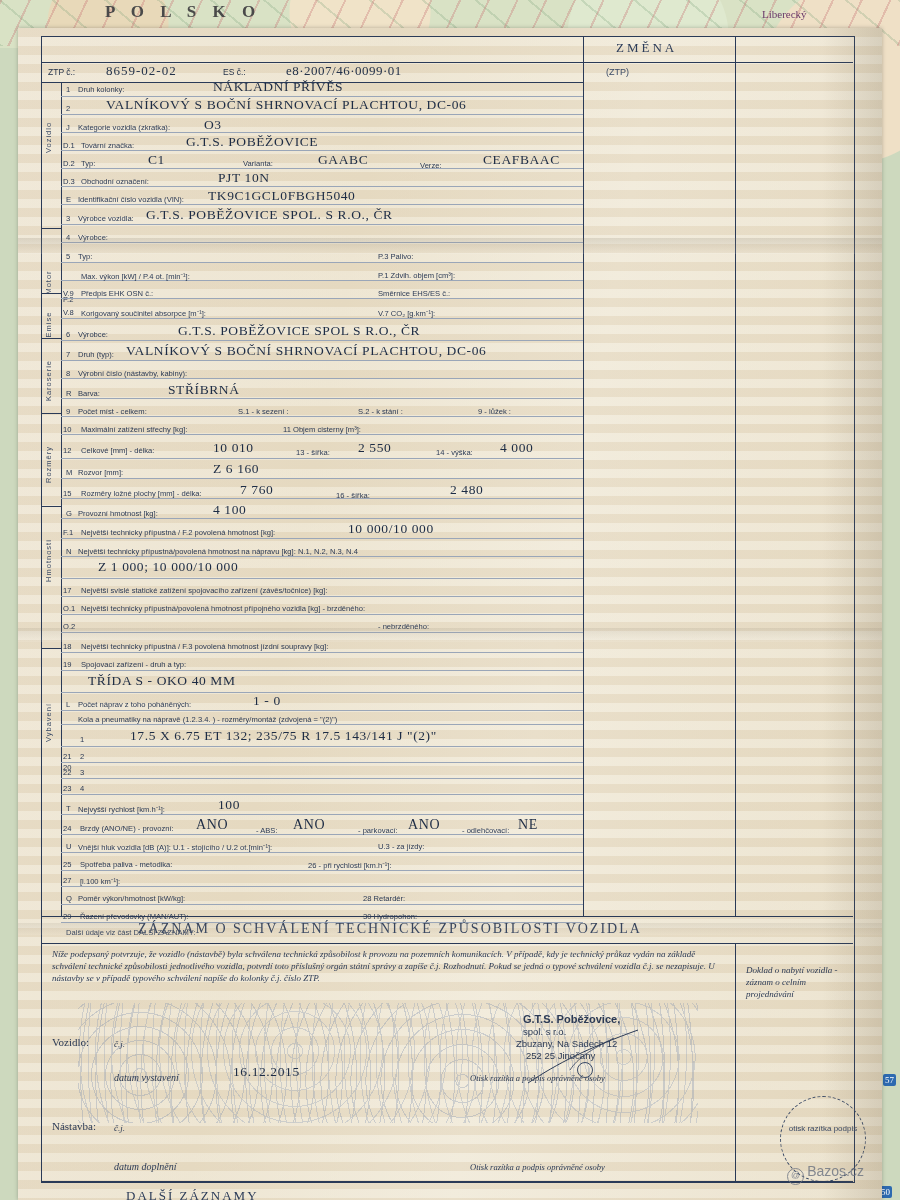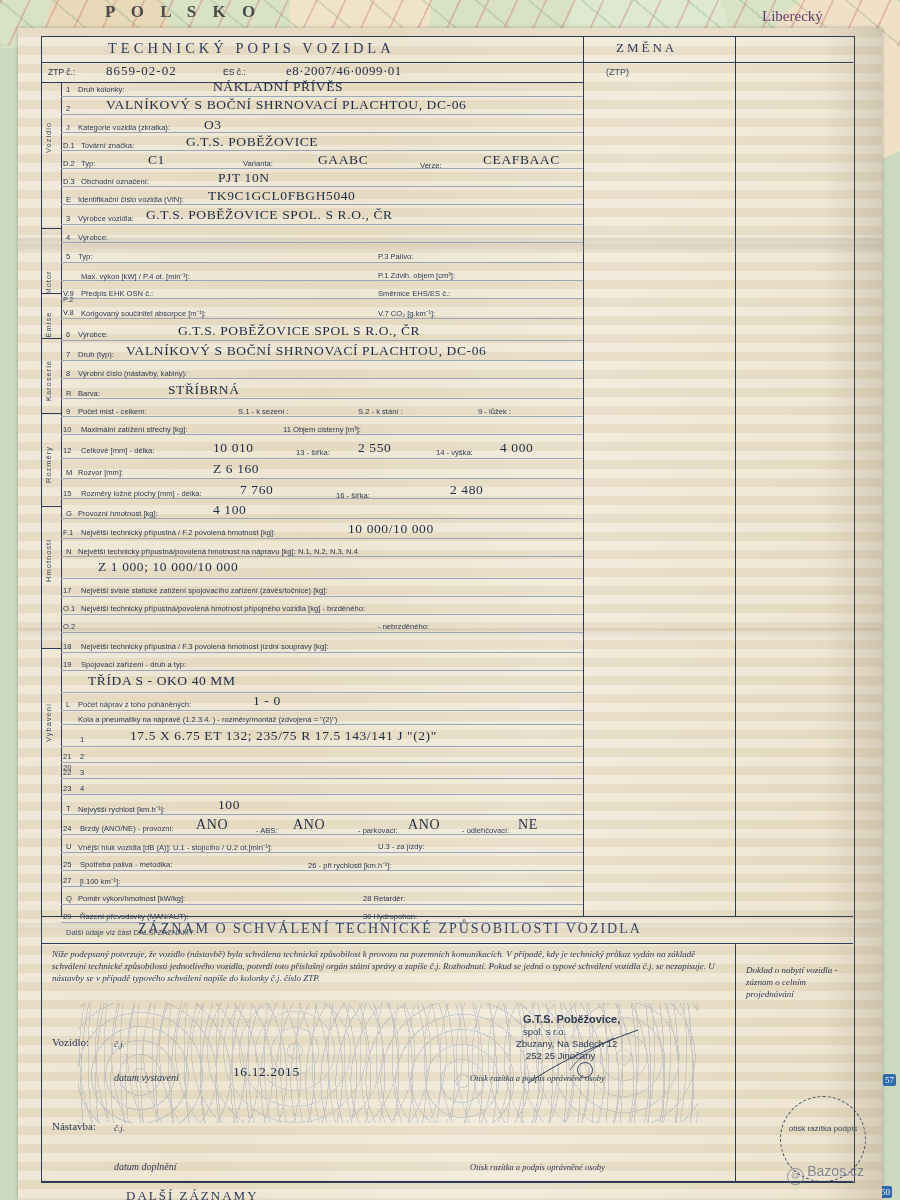--- a/index.html
+++ b/index.html
@@ -23,21 +23,21 @@
   #map-bg:after{
     content:"";position:absolute;left:0;top:0;width:100%;height:46px;
     background:
       repeating-linear-gradient(115deg, rgba(200,120,120,.35) 0 2px, transparent 2px 26px),
       repeating-linear-gradient(40deg, rgba(120,160,120,.25) 0 2px, transparent 2px 34px);
   }
   .map-label{
     position:absolute;font-family:"Liberation Serif", serif;color:#3c3c3c;
   }
   #map-label-polsko{left:105px;top:2px;font-size:17px;letter-spacing:6px;font-weight:bold;color:#4a4a4a;}
-  #map-label-liberecky{left:762px;top:8px;font-size:15px;color:#6a3a6a;}
+  #map-label-liberecky{left:762px;top:8px;font-size:11px;color:#6a3a6a;}
   #map-num-57{right:4px;top:1074px;font-size:9px;background:#2d6ab0;color:#fff;padding:1px 2px;border-radius:2px;}
   #map-num-50{right:8px;top:1186px;font-size:9px;background:#2d6ab0;color:#fff;padding:1px 2px;border-radius:2px;}
 
   
   #doc{
     position:absolute;left:18px;top:28px;width:864px;height:1172px;
     background:
       repeating-linear-gradient(180deg,
         rgba(214,196,160,.40) 0 9px,
         rgba(236,228,206,.40) 9px 18px),
@@ -121,21 +121,20 @@
 <div class="map-label" id="map-num-57">57</div>
 <div class="map-label" id="map-num-50">50</div>
 
 <div id="doc">
 
   <div class="frame" id="outer-frame"></div>
   <div id="header-row"></div>
   <div id="col-change-div"></div>
   <div id="col-change-div2"></div>
 
-  <div id="title-main">TECHNICKÝ POPIS VOZIDLA</div>
   <div id="title-change">ZMĚNA</div>
   <div id="ztp-sub">(ZTP)</div>
 
   <div id="row2"></div>
   <div id="ztp-label">ZTP č.:</div>
   <div id="ztp-value">8659-02-02</div>
   <div id="es-label">ES č.:</div>
   <div id="es-value">e8·2007/46·0099·01</div>
 
   <div id="vstrip"></div>

